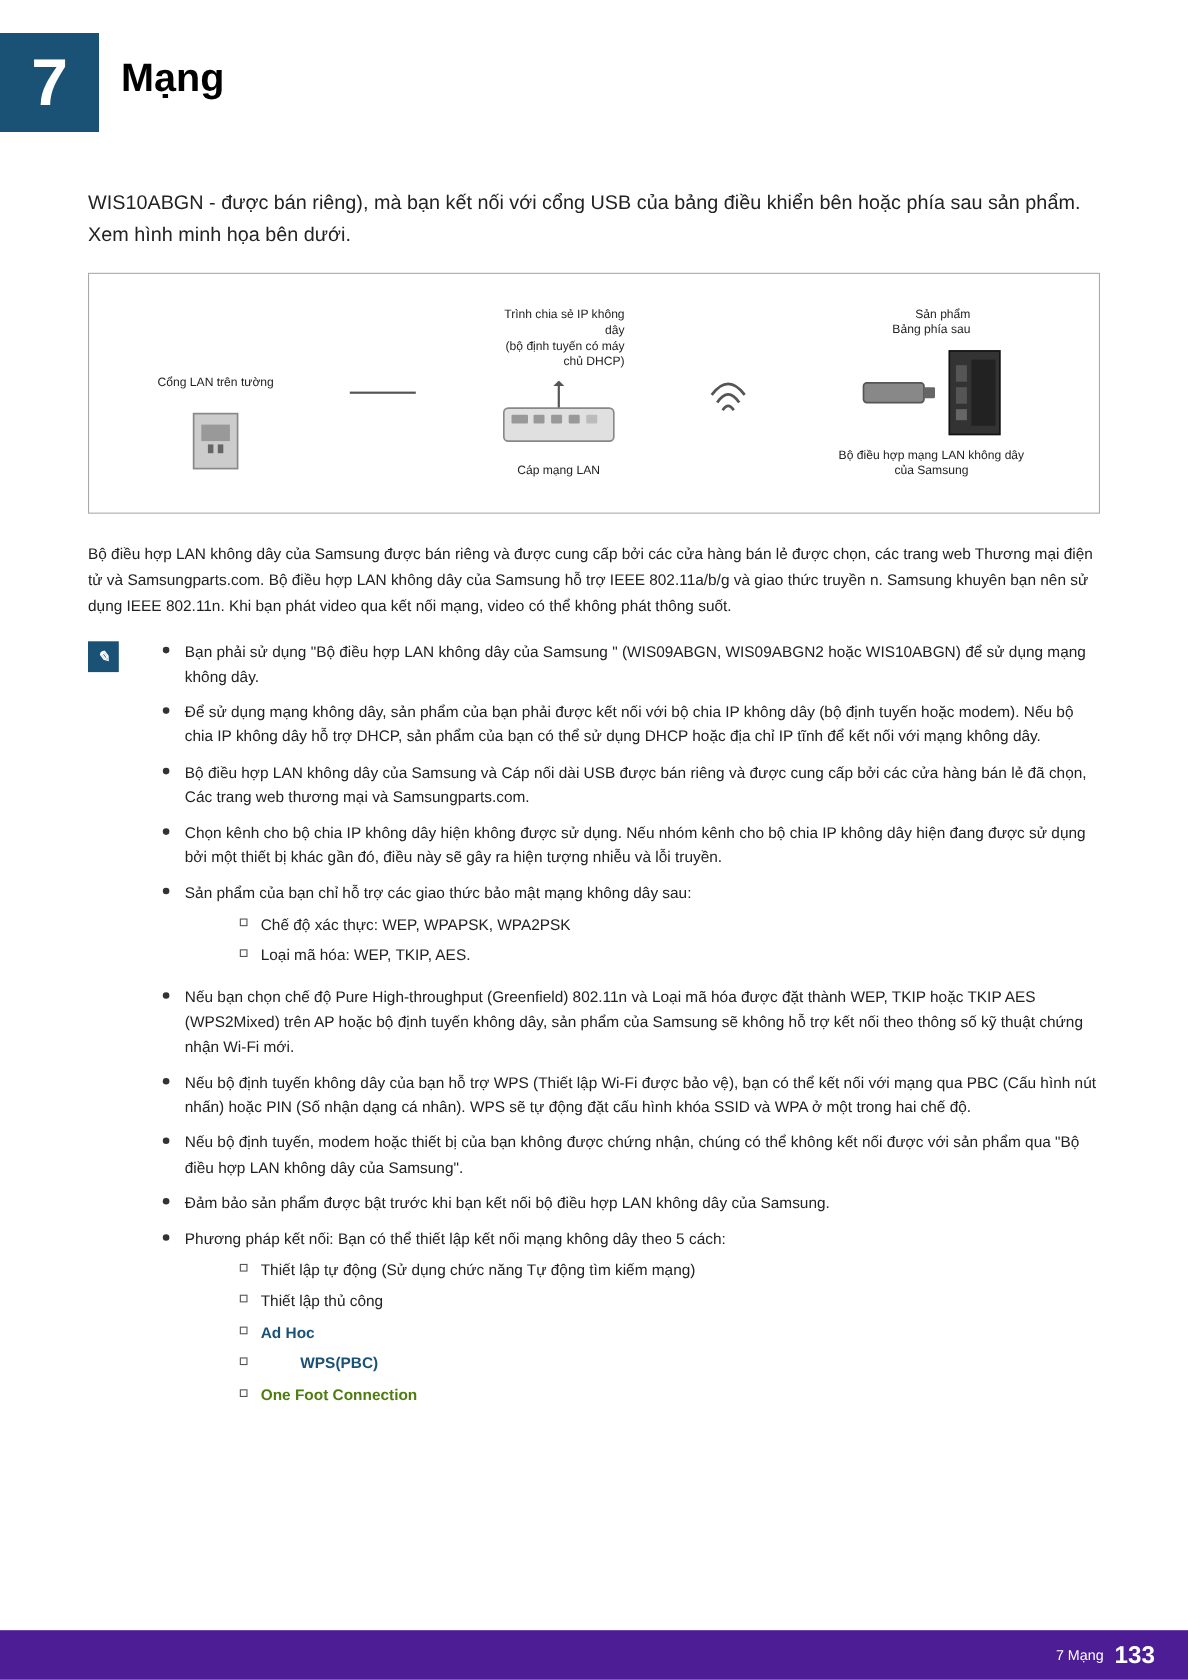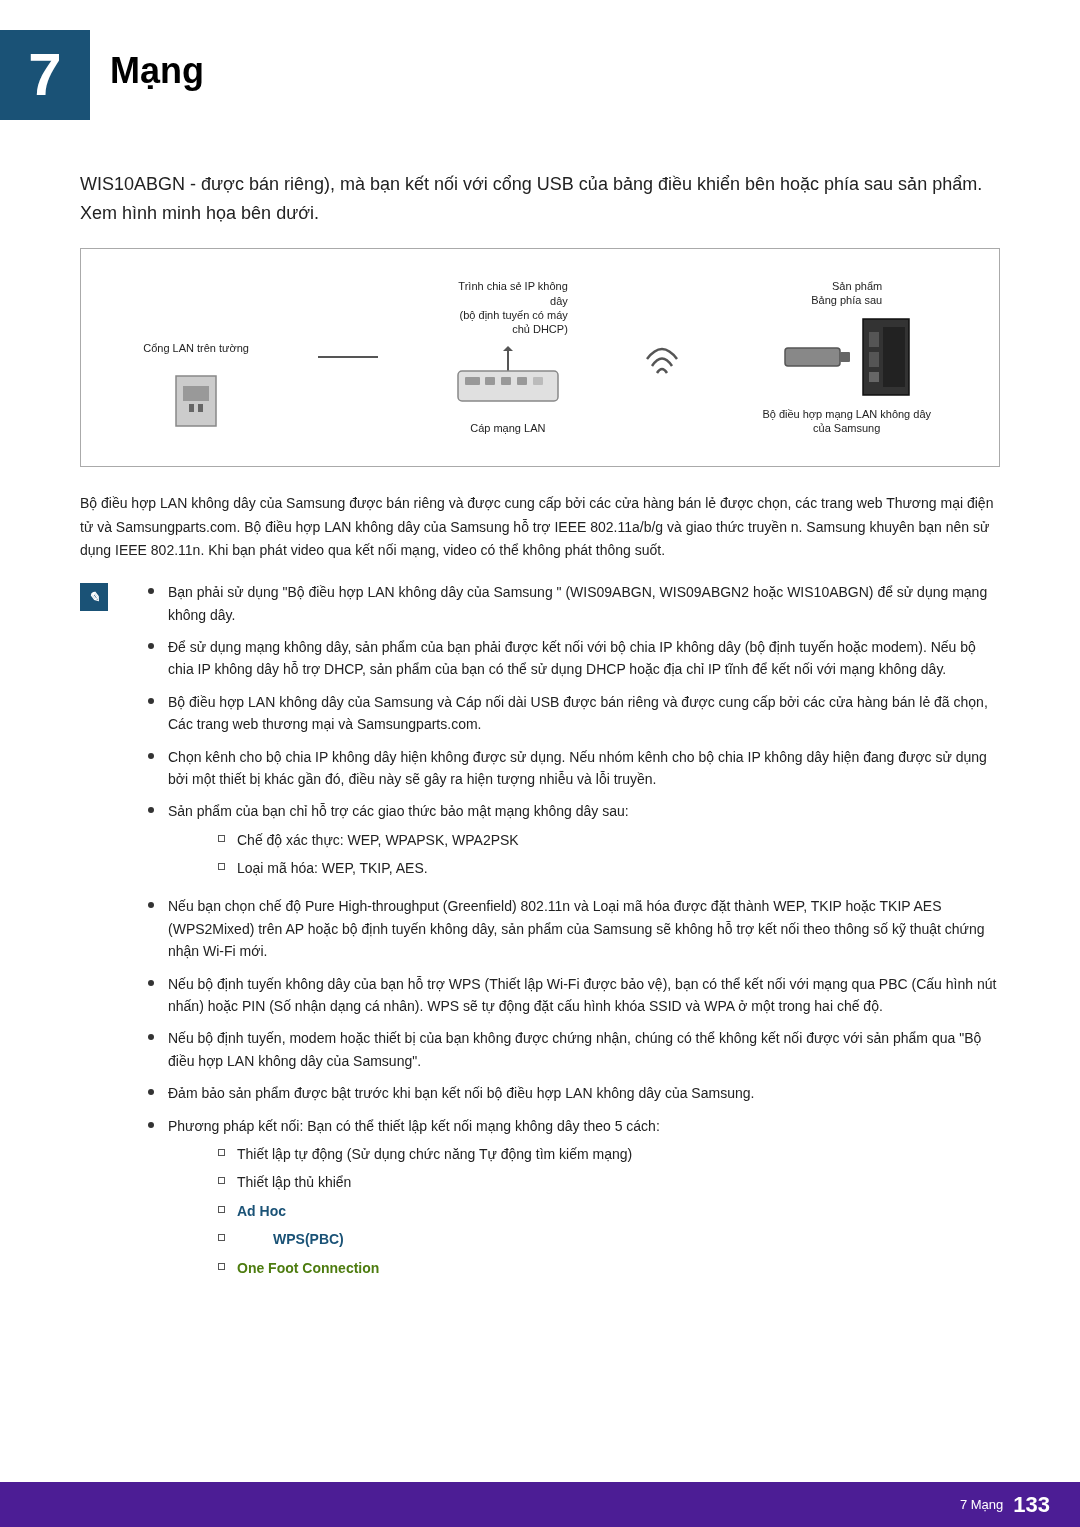--- a/index.html
+++ b/index.html
@@ -349,21 +349,21 @@
           </li>
           <li>
             <span class="bullet-dot"></span>
             <span class="li-text">Phương pháp kết nối: Bạn có thể thiết lập kết nối mạng không dây theo 5 cách:<ul class="sub-bullet-list">
                 <li>
                   <span class="sub-bullet-dot"></span>
                   <span class="li-text">Thiết lập tự động (Sử dụng chức năng Tự động tìm kiếm mạng)</span>
                 </li>
                 <li>
                   <span class="sub-bullet-dot"></span>
-                  <span class="li-text">Thiết lập thủ khiển</span>
+                  <span class="li-text">Thiết lập thủ công</span>
                 </li>
                 <li>
                   <span class="sub-bullet-dot"></span>
                   <span class="li-text" style="color: rgb(26, 82, 118); font-weight: bold;">Ad Hoc</span>
                 </li>
                 <li>
                   <span class="sub-bullet-dot"></span>
                   <span class="li-text" style="color: rgb(26, 82, 118); font-weight: bold; margin-left: 36px;">WPS(PBC)</span>
                 </li>
                 <li>

